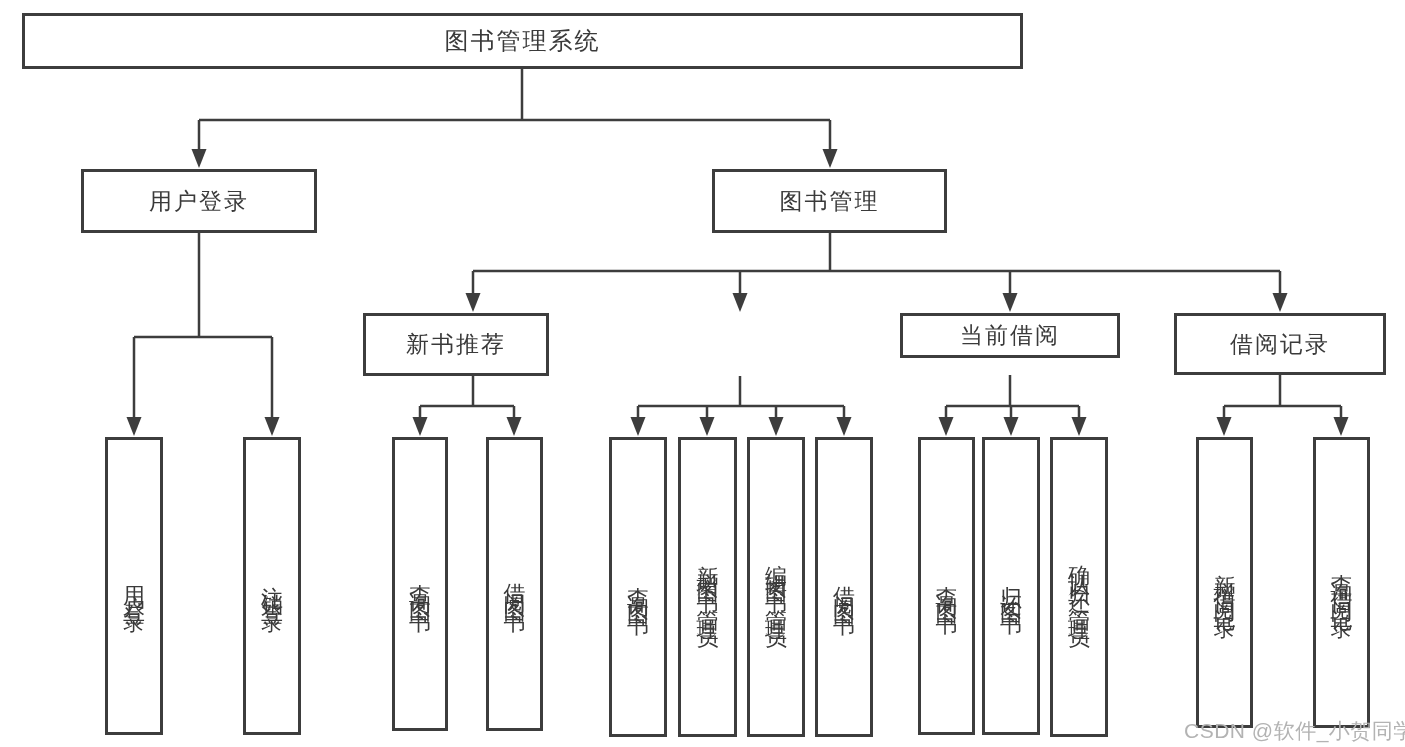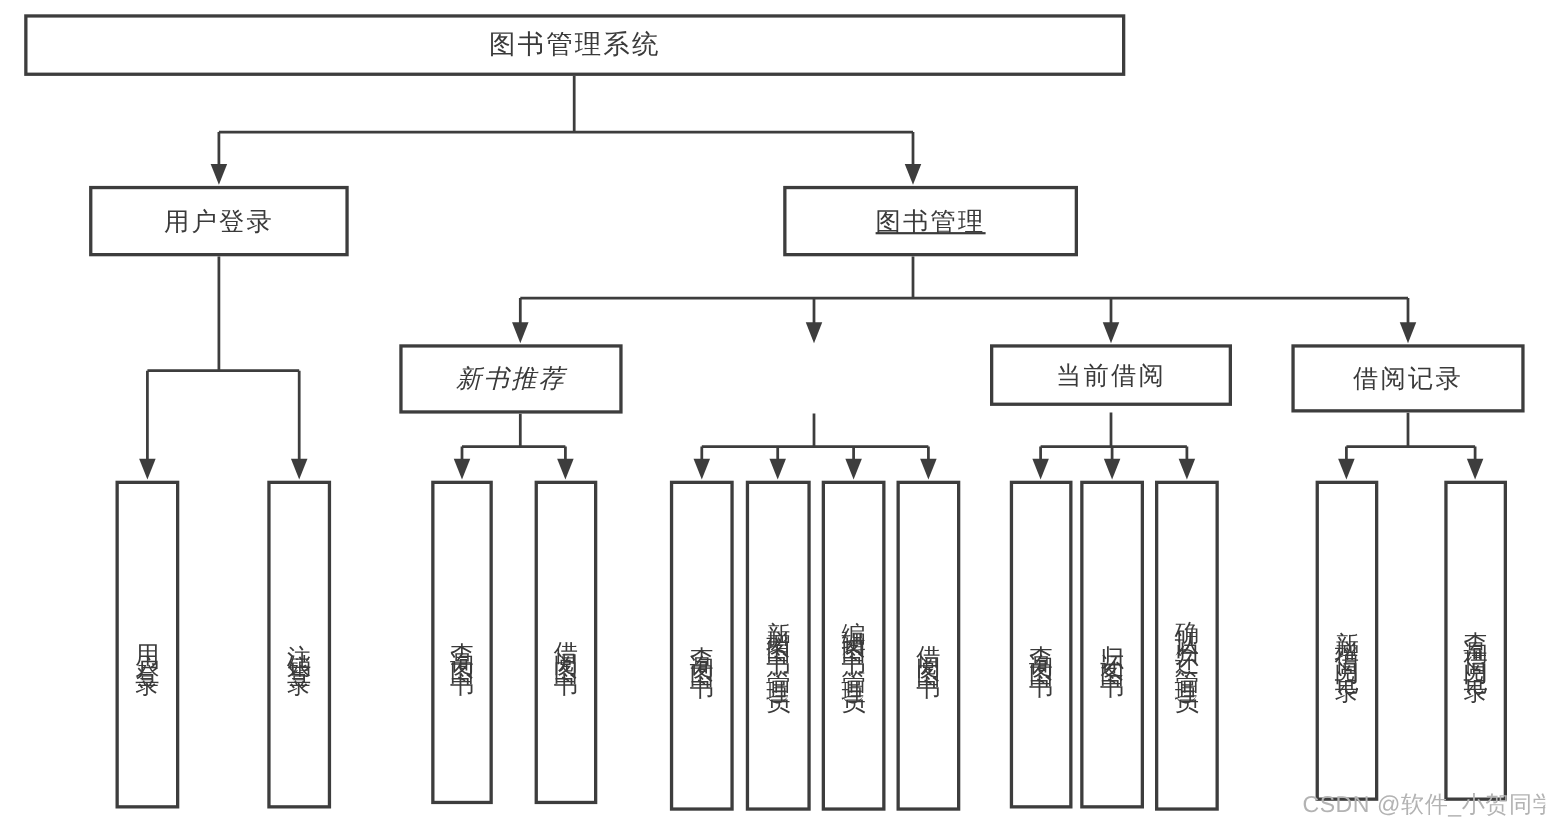--- a/index.html
+++ b/index.html
@@ -16,24 +16,24 @@
   }
   .h-node { font-size:23px; letter-spacing:2px; white-space:nowrap; }
   .root-node { font-size:24px; }
   .v-node {
     writing-mode:vertical-rl; text-orientation:mixed;
     font-size:22px; letter-spacing:9px;
   }
   
   .n-root        { left:22px;   top:13px;  width:1001px; height:56px; }
   .n-user-login  { left:81px;   top:169px; width:236px;  height:64px; }
-  .n-book-mgmt   { left:712px;  top:169px; width:268px;  height:64px;text-decoration:underline; }
-  .n-new-book    { left:363px;  top:313px; width:203px;  height:63px;font-style:italic; }
+  .n-book-mgmt   { left:712px;  top:169px; width:235px;  height:64px; }
+  .n-new-book    { left:363px;  top:313px; width:186px;  height:63px; }
   .n-borrowing   { left:632px;  top:313px; width:216px;  height:63px; }
-  .n-current     { left:900px;  top:313px; width:220px;  height:56px; }
+  .n-current     { left:900px;  top:313px; width:220px;  height:45px; }
   .n-records     { left:1174px; top:313px; width:212px;  height:62px; }
 
   .n-login       { left:105px;  top:437px; width:58px; height:298px; }
   .n-logout      { left:243px;  top:437px; width:58px; height:298px; }
   .n-nb-query    { left:392px;  top:437px; width:56px; height:294px; }
   .n-nb-borrow   { left:486px;  top:437px; width:57px; height:294px; }
   .n-bb-query    { left:609px;  top:437px; width:58px; height:300px; }
   .n-bb-add      { left:678px;  top:437px; width:59px; height:300px; }
   .n-bb-edit     { left:747px;  top:437px; width:58px; height:300px; }
   .n-bb-borrow   { left:815px;  top:437px; width:58px; height:300px; }

